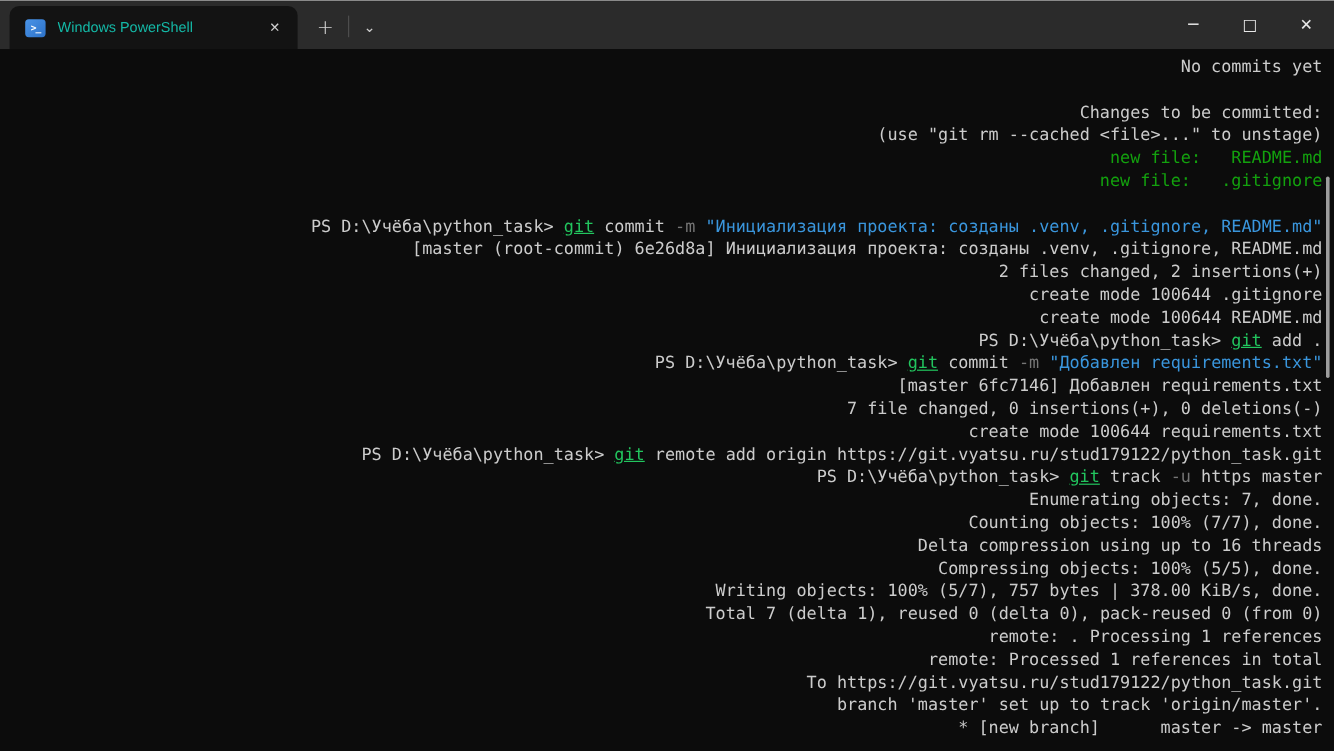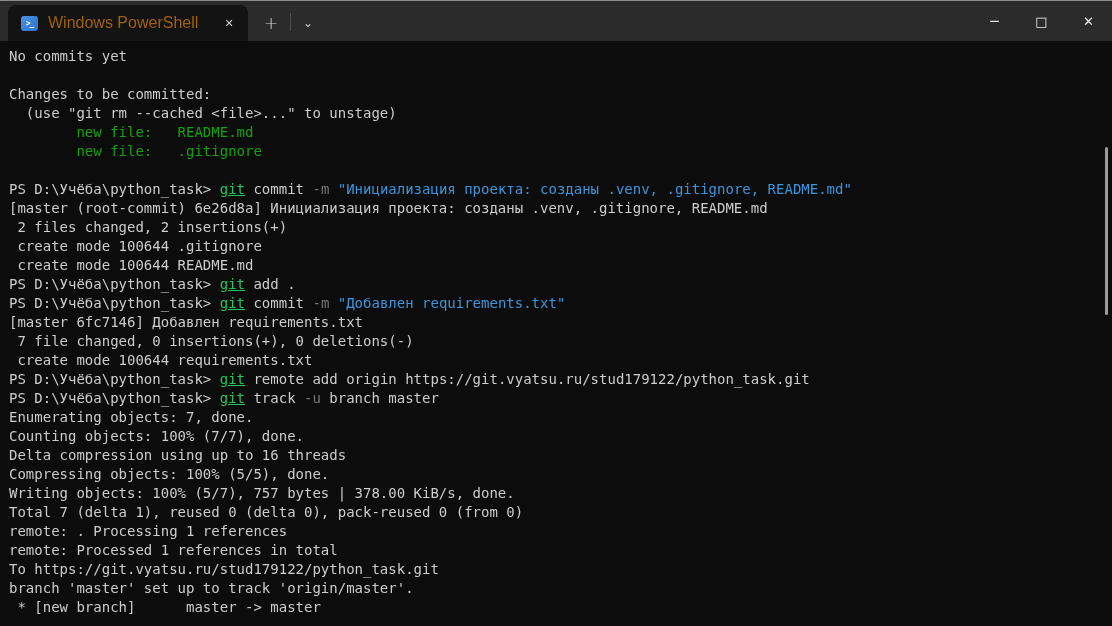--- a/index.html
+++ b/index.html
@@ -42,22 +42,22 @@
     font-size: 8px;
     font-weight: bold;
     display: flex;
     align-items: center;
     justify-content: center;
     letter-spacing: -1px;
     flex: 0 0 auto;
   }
   .tab-title {
     margin-left: 10px;
-    font-size: 16px;
-    color: #a16207;
+    font-size: 12px;
+    color: #14b8a6;
     white-space: nowrap;
     overflow: hidden;
     flex: 1 1 auto;
   }
   .tab-close {
     flex: 0 0 auto;
     width: 22px; height: 22px;
     margin-right: 8px;
     display: flex;
     align-items: center;
@@ -119,20 +119,21 @@
   .terminal {
     position: absolute;
     top: 40px; left: 0;
     width: 1112px; height: 586px;
     background: #0c0c0c;
     padding: 6px 10px 0 9px;
     font-family: "DejaVu Sans Mono", monospace;
     font-size: 14px;
     line-height: 19px;
     overflow: hidden;
+    text-align: right;
   }
   .term-line { white-space: pre; min-height: 19px; }
   .seg-fg    { color: #cccccc; }
   .seg-green { color: #13a10e; }
   .seg-cmd   { color: #22c55e; text-decoration: underline; }
   .seg-param { color: #767676; }
   .seg-str   { color: #3a96dd; }
 
   .scrollbar-thumb {
     position: absolute;
@@ -180,21 +181,21 @@
       <div class="term-line"><span class="seg-fg">[master (root-commit) 6e26d8a] Инициализация проекта: созданы .venv, .gitignore, README.md</span></div>
       <div class="term-line"><span class="seg-fg"> 2 files changed, 2 insertions(+)</span></div>
       <div class="term-line"><span class="seg-fg"> create mode 100644 .gitignore</span></div>
       <div class="term-line"><span class="seg-fg"> create mode 100644 README.md</span></div>
       <div class="term-line"><span class="seg-fg">PS D:\Учёба\python_task&gt; </span><span class="seg-cmd">git</span><span class="seg-fg"> add .</span></div>
       <div class="term-line"><span class="seg-fg">PS D:\Учёба\python_task&gt; </span><span class="seg-cmd">git</span><span class="seg-fg"> commit </span><span class="seg-param">-m</span><span class="seg-fg"> </span><span class="seg-str">"Добавлен requirements.txt"</span></div>
       <div class="term-line"><span class="seg-fg">[master 6fc7146] Добавлен requirements.txt</span></div>
       <div class="term-line"><span class="seg-fg"> 7 file changed, 0 insertions(+), 0 deletions(-)</span></div>
       <div class="term-line"><span class="seg-fg"> create mode 100644 requirements.txt</span></div>
       <div class="term-line"><span class="seg-fg">PS D:\Учёба\python_task&gt; </span><span class="seg-cmd">git</span><span class="seg-fg"> remote add origin https://git.vyatsu.ru/stud179122/python_task.git</span></div>
-      <div class="term-line"><span class="seg-fg">PS D:\Учёба\python_task&gt; </span><span class="seg-cmd">git</span><span class="seg-fg"> track </span><span class="seg-param">-u</span><span class="seg-fg"> branch master</span></div>
+      <div class="term-line"><span class="seg-fg">PS D:\Учёба\python_task&gt; </span><span class="seg-cmd">git</span><span class="seg-fg"> track </span><span class="seg-param">-u</span><span class="seg-fg"> https master</span></div>
       <div class="term-line"><span class="seg-fg">Enumerating objects: 7, done.</span></div>
       <div class="term-line"><span class="seg-fg">Counting objects: 100% (7/7), done.</span></div>
       <div class="term-line"><span class="seg-fg">Delta compression using up to 16 threads</span></div>
       <div class="term-line"><span class="seg-fg">Compressing objects: 100% (5/5), done.</span></div>
       <div class="term-line"><span class="seg-fg">Writing objects: 100% (5/7), 757 bytes | 378.00 KiB/s, done.</span></div>
       <div class="term-line"><span class="seg-fg">Total 7 (delta 1), reused 0 (delta 0), pack-reused 0 (from 0)</span></div>
       <div class="term-line"><span class="seg-fg">remote: . Processing 1 references</span></div>
       <div class="term-line"><span class="seg-fg">remote: Processed 1 references in total</span></div>
       <div class="term-line"><span class="seg-fg">To https://git.vyatsu.ru/stud179122/python_task.git</span></div>
       <div class="term-line"><span class="seg-fg">branch 'master' set up to track 'origin/master'.</span></div>

